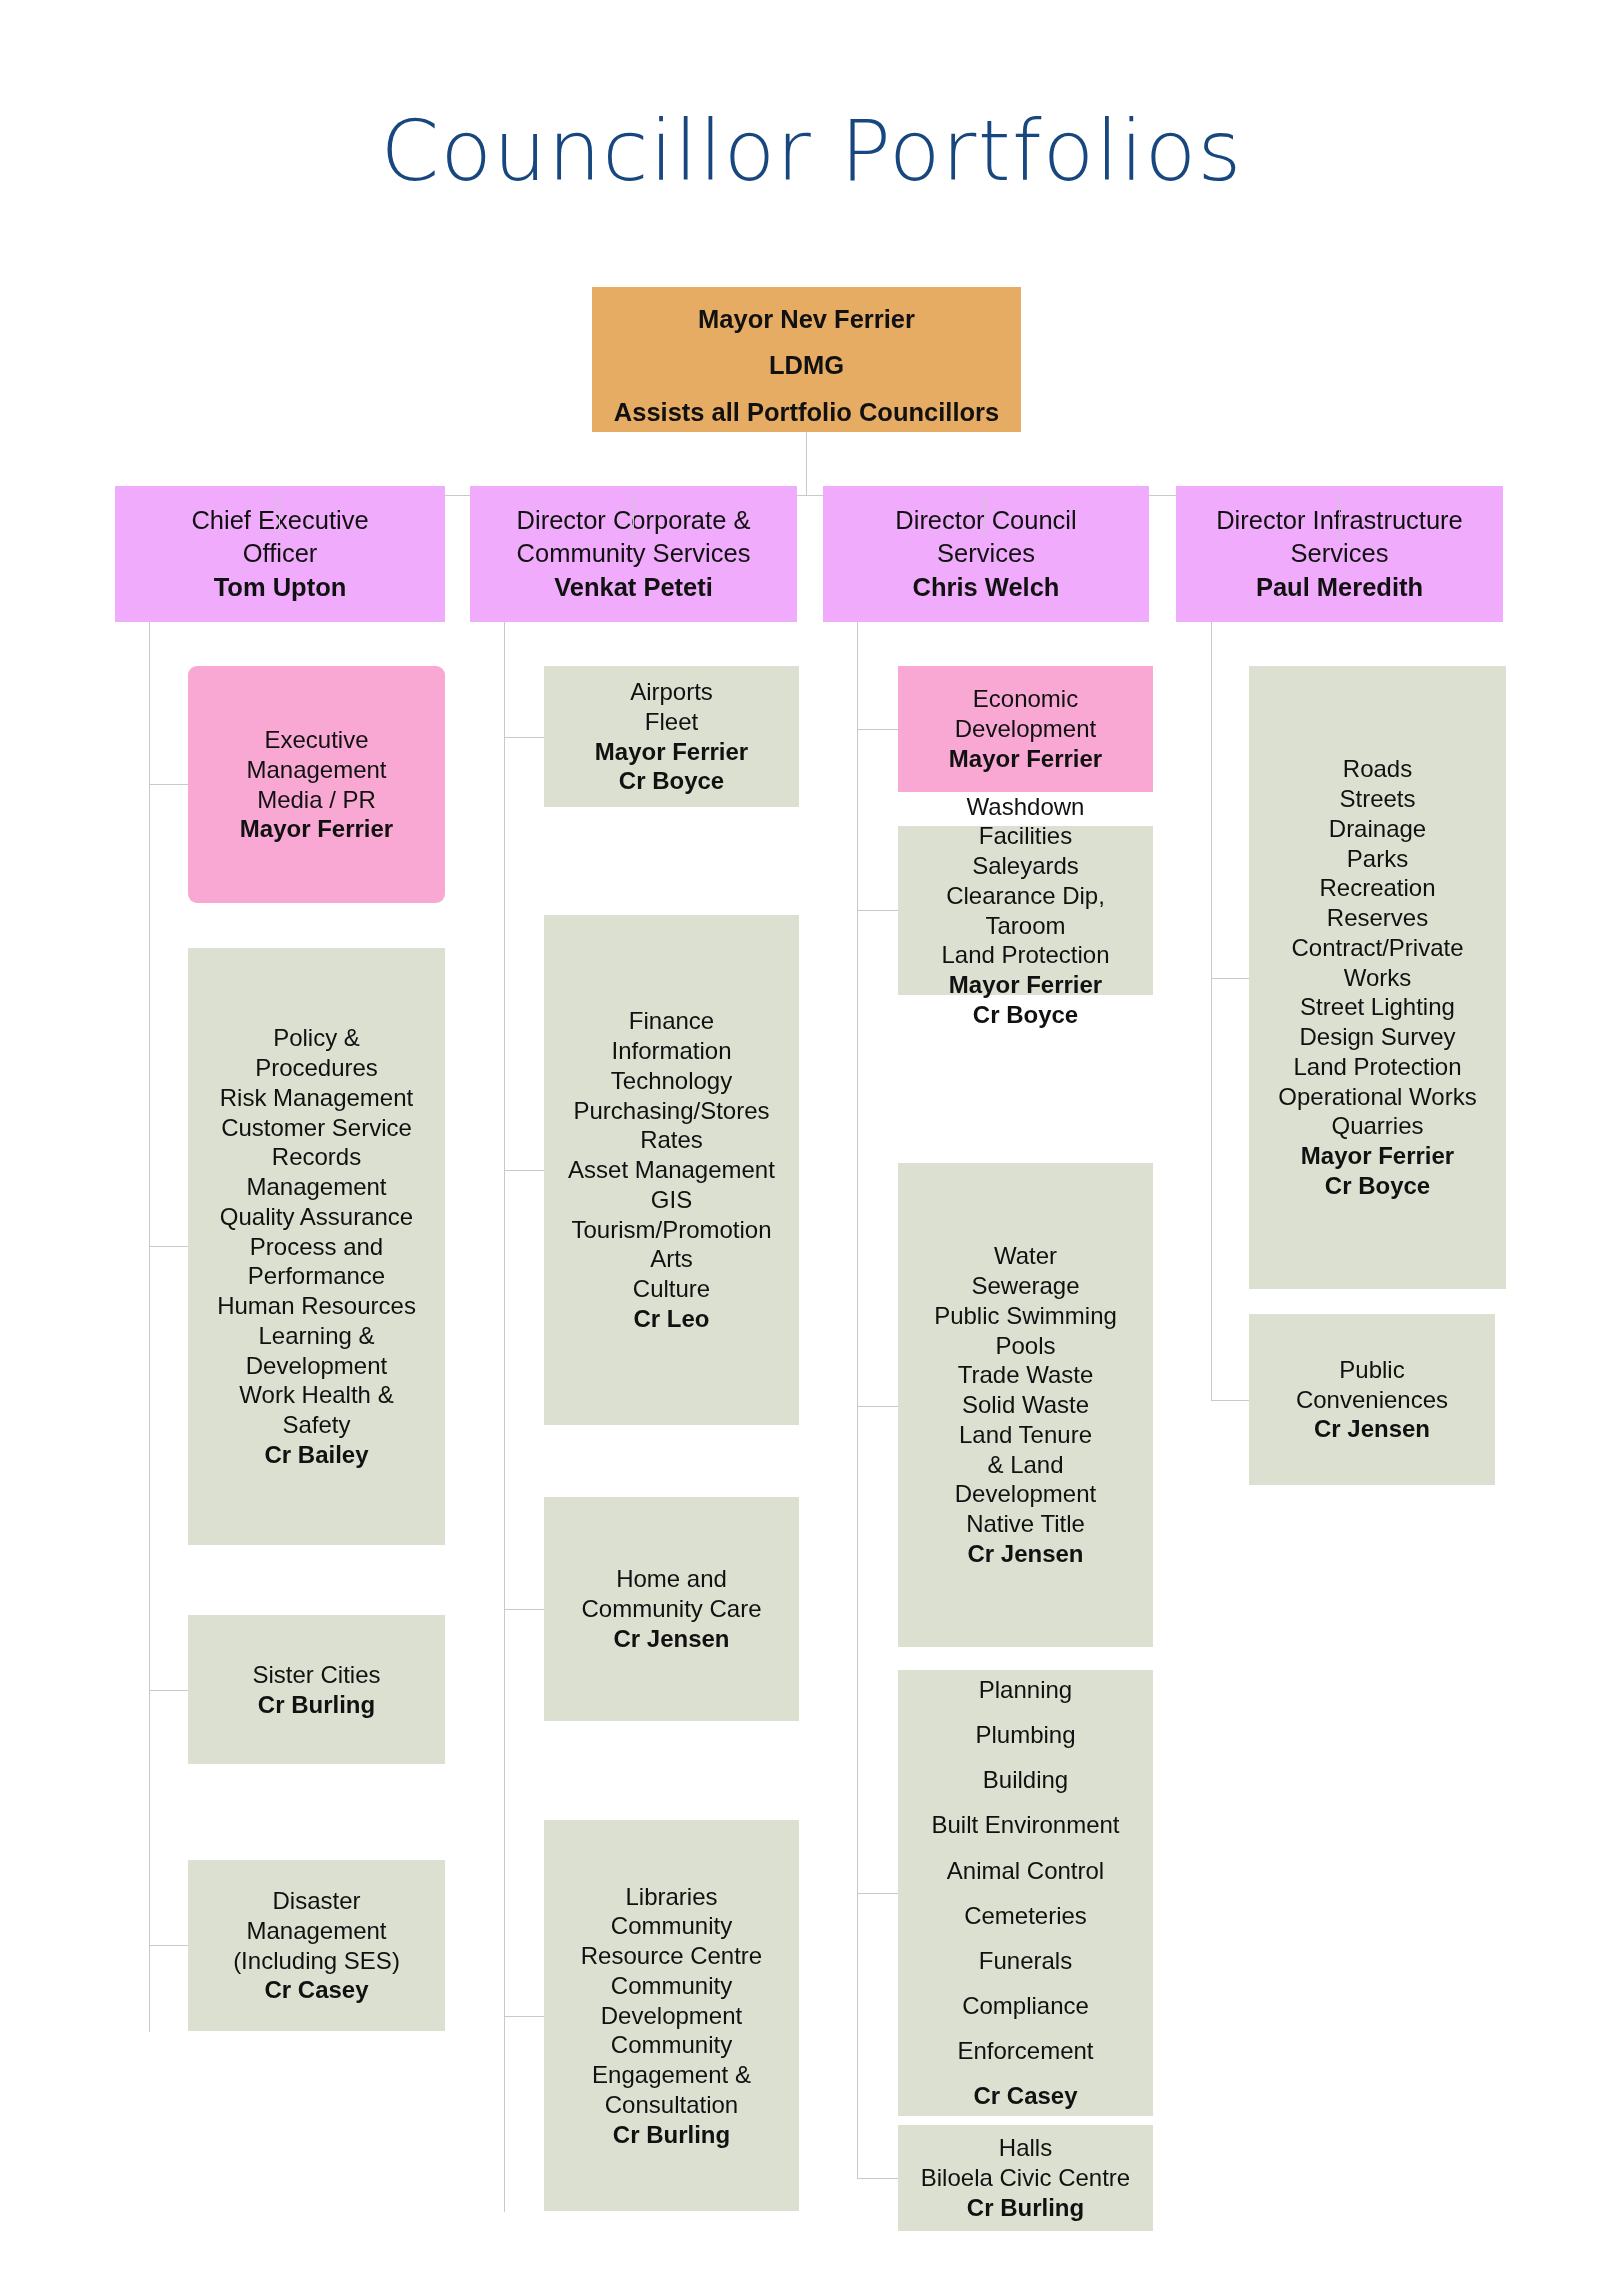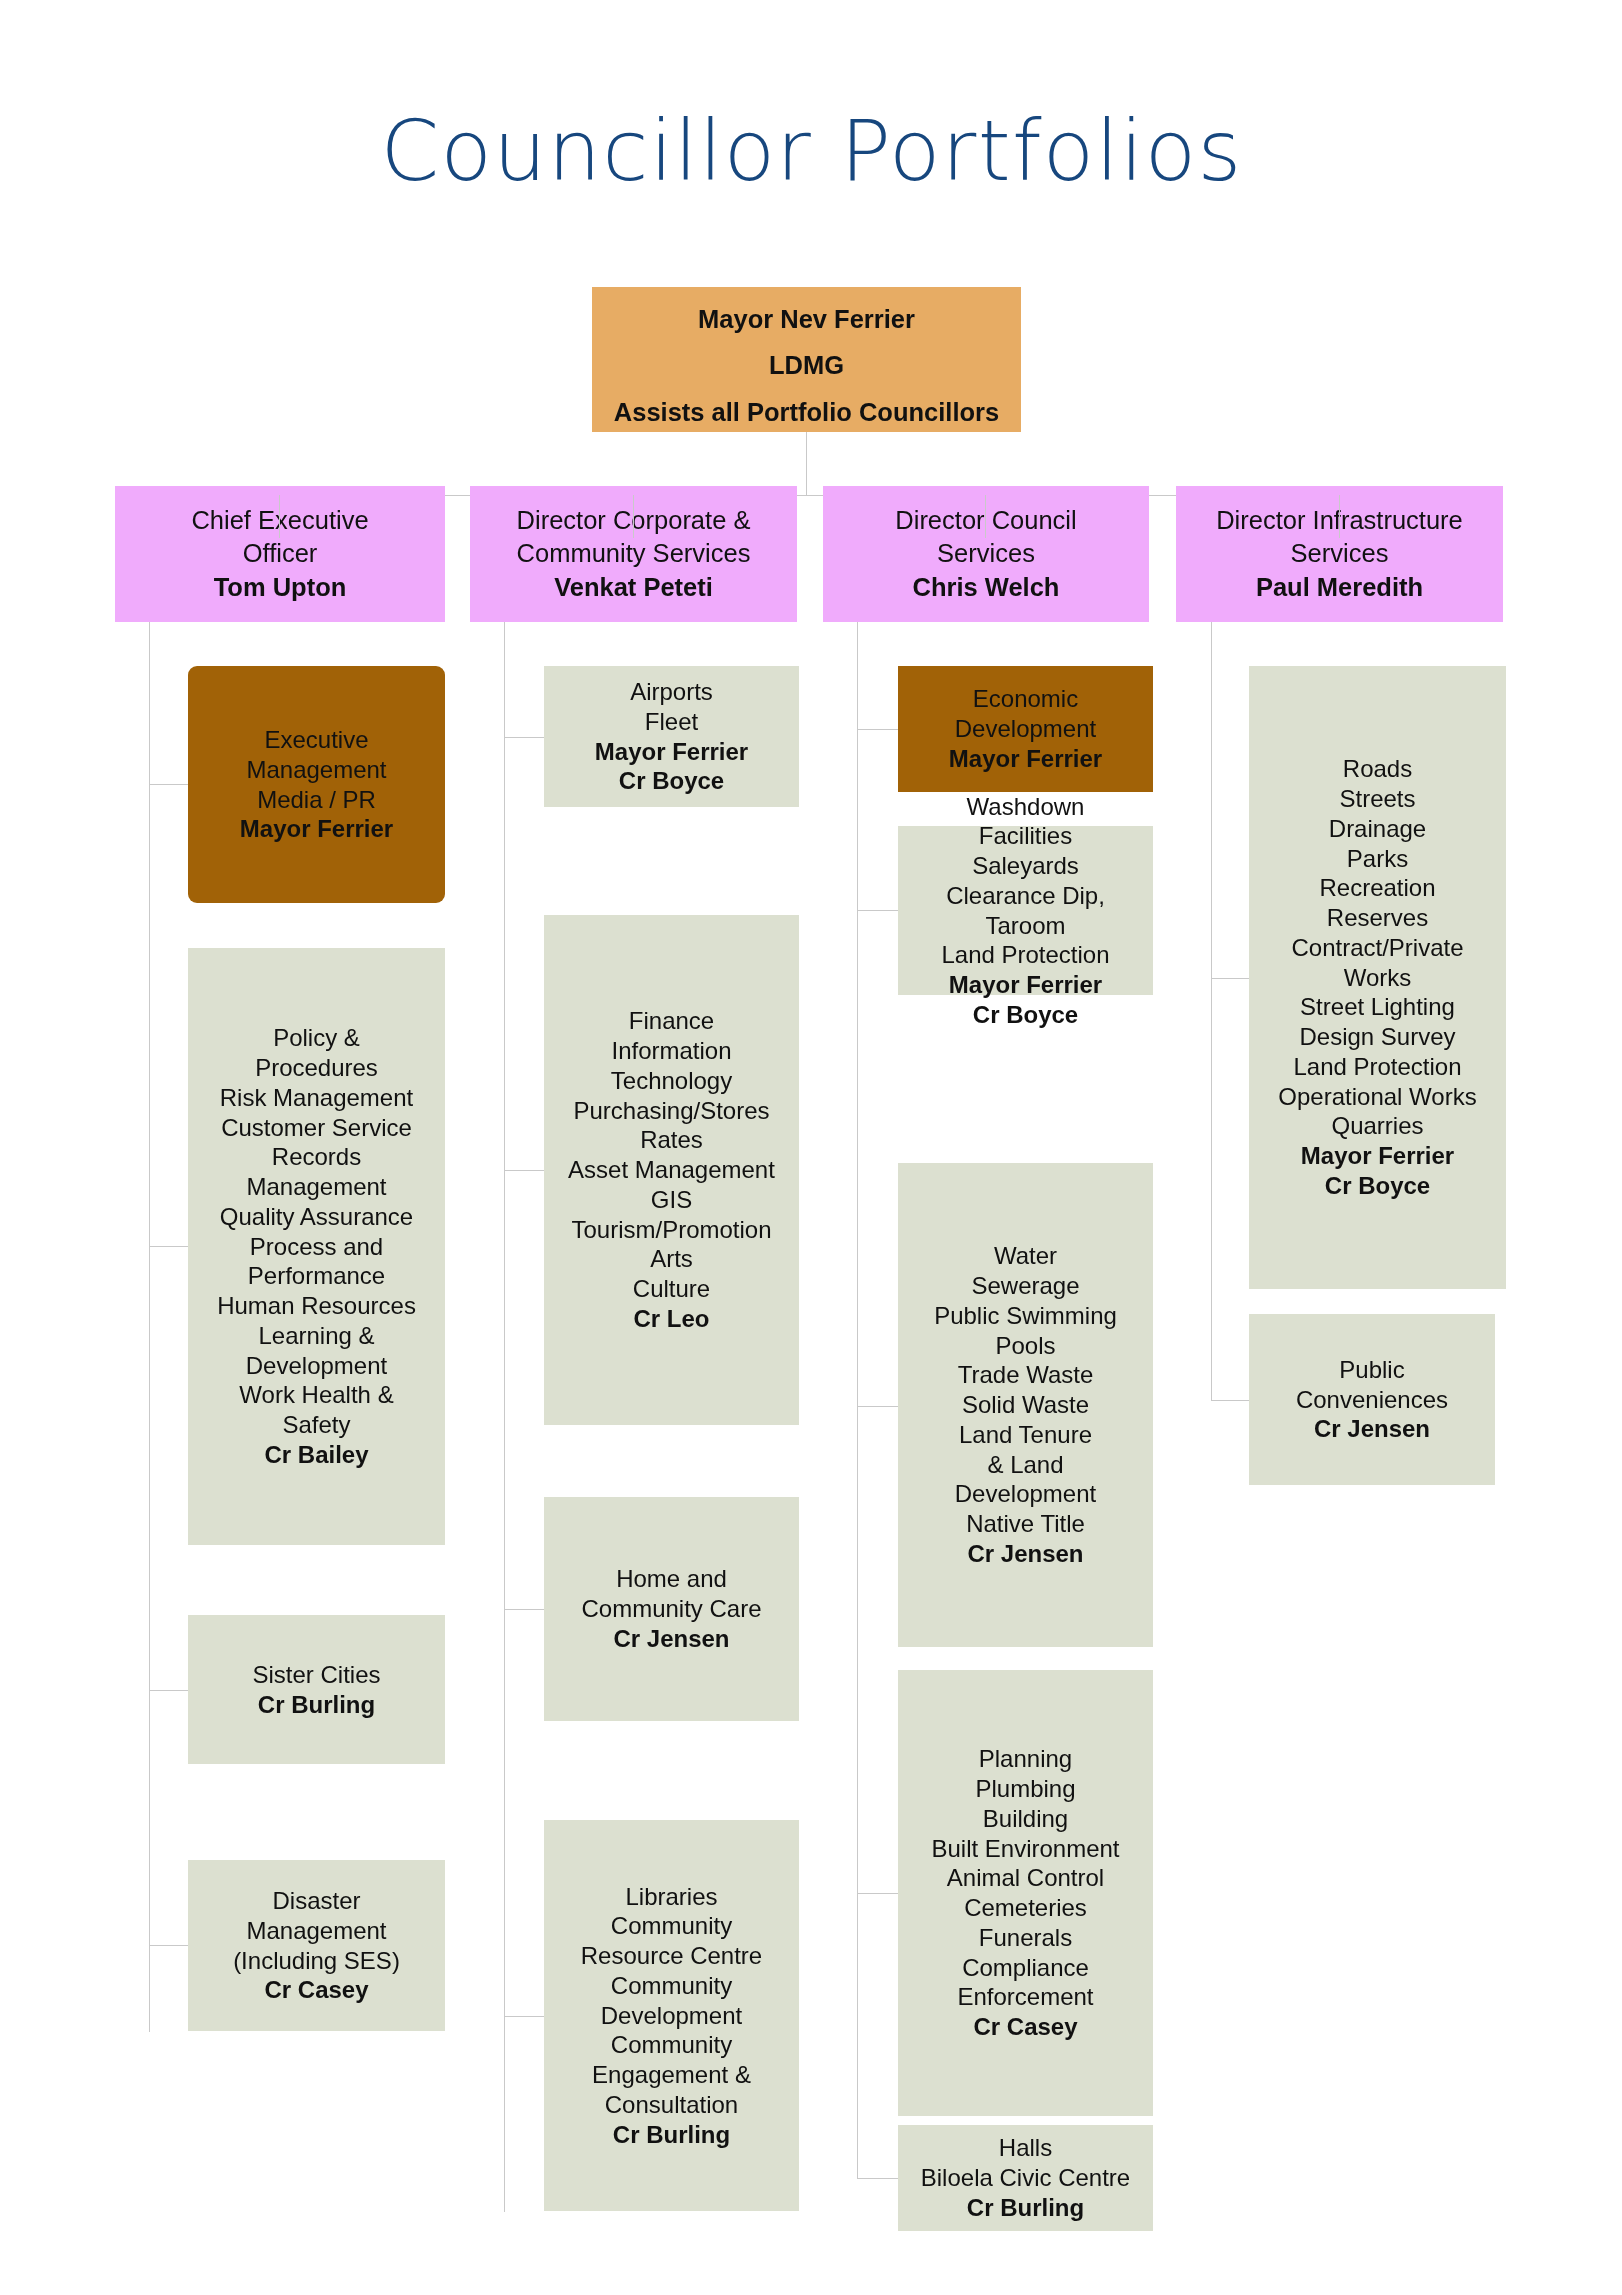--- a/index.html
+++ b/index.html
@@ -43,21 +43,21 @@
     font-family: "Liberation Sans", sans-serif;
     font-size: 24px;
     line-height: 1.24;
     padding: 5.2px 6.5px;
   }
   .box .ln { display: block; width: 100%; }
   .box .ln.b { font-weight: bold; }
 
   .mayor   { background: #E7AC64; }
   .header  { background: #f0abfc; }
-  .orange  { background: #a16207; }
+  .orange  { background: #f9a8d4; }
   .green   { background: #DCE0D0; }
 
   
   #mayor-box {
     left: 592px; top: 287px;
     width: 429px; height: 145px;
     font-size: 25.5px;
     line-height: 1.34;
   }
   #mayor-box .ln { font-weight: bold; margin-top: 12px; }
@@ -90,21 +90,21 @@
   
   #c2-airports { left: 544px; top: 666px; width: 255px; height: 141px; }
   #c2-finance  { left: 544px; top: 915px; width: 255px; height: 510px; }
   #c2-hacc     { left: 544px; top: 1497px; width: 255px; height: 224px; }
   #c2-lib      { left: 544px; top: 1820px; width: 255px; height: 391px; }
 
   
   #c3-econ     { left: 898px; top: 666px; width: 255px; height: 126px; }
   #c3-wash     { left: 898px; top: 826px; width: 255px; height: 169px; }
   #c3-water    { left: 898px; top: 1163px; width: 255px; height: 484px; }
-  #c3-plan     { left: 898px; top: 1670px; width: 255px; height: 446px; }
+  #c3-plan     { left: 898px; top: 1670px; width: 255px; height: 446px; justify-content: space-between; }
   #c3-halls    { left: 898px; top: 2125px; width: 255px; height: 106px; }
 
   
   #c4-roads    { left: 1249px; top: 666px; width: 257px; height: 623px; }
   #c4-public   { left: 1249px; top: 1314px; width: 246px; height: 171px; }
 </style>
 </head>
 <body>
 
 <div id="page">

